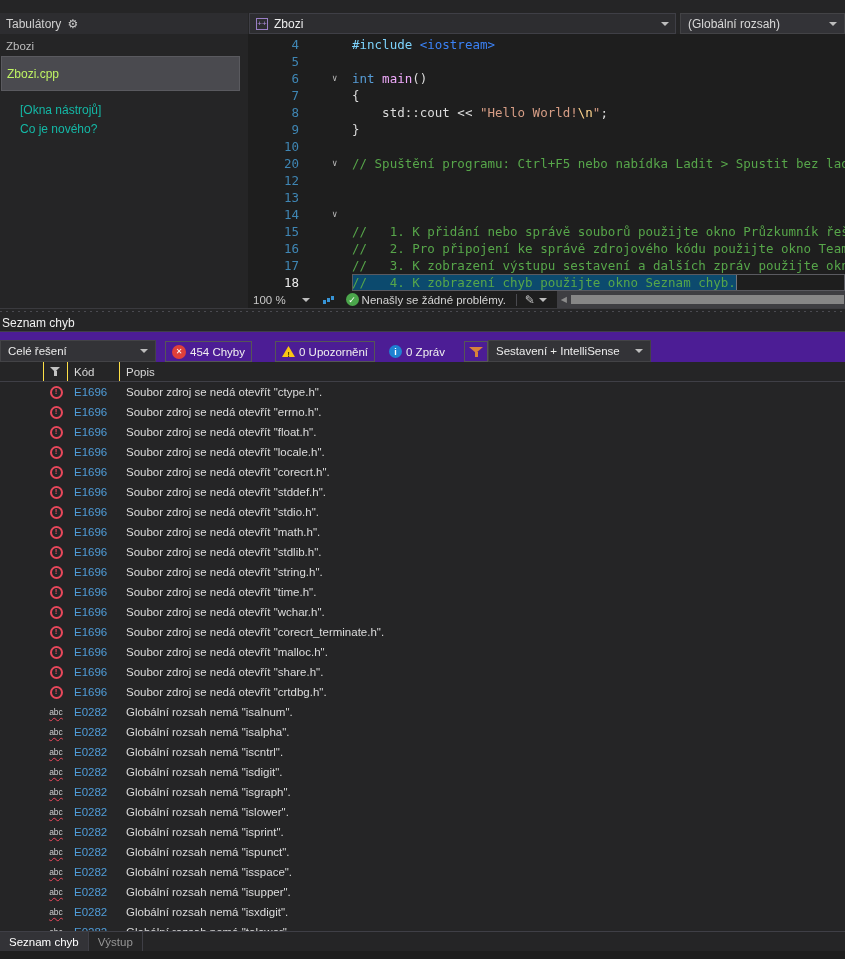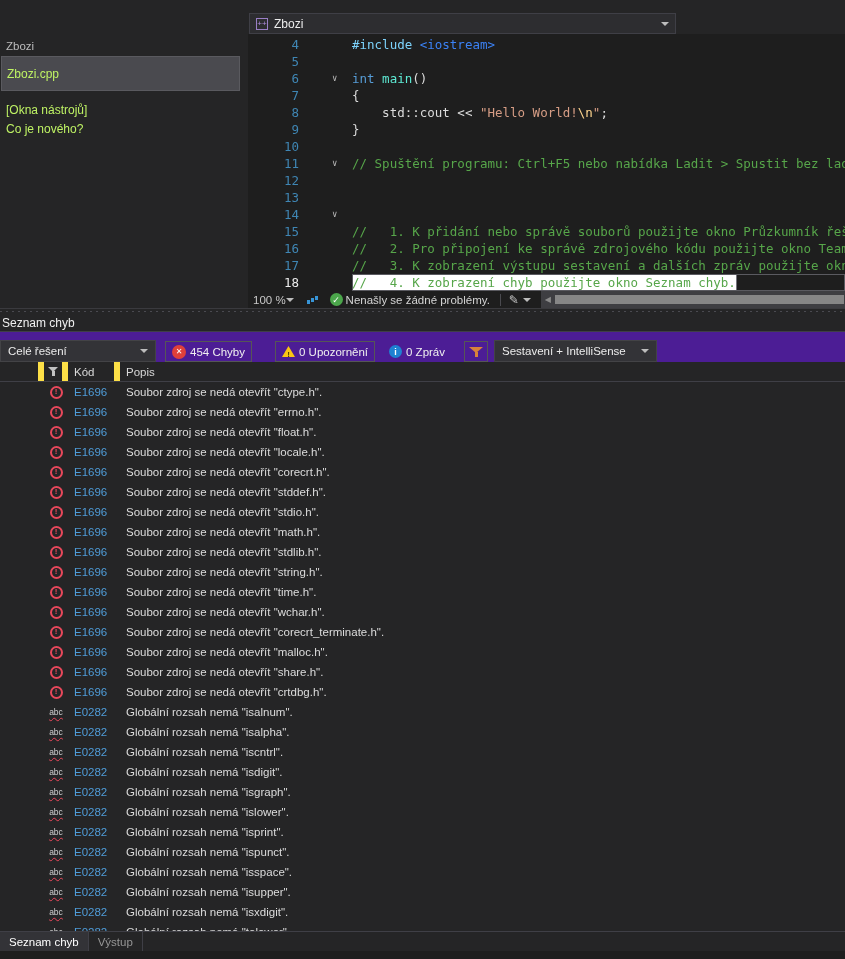--- a/index.html
+++ b/index.html
@@ -20,42 +20,42 @@
     border-right:4px solid transparent;border-top:4px solid #bdbdbd;flex:none}
   .cpp-ico{width:12px;height:12px;border:1px solid #9a7fc6;color:#b18ce0;font-size:8px;
     line-height:10px;text-align:center;flex:none}
   .cpp-ico::after{content:"++"}
 
   
   #sidebar{position:absolute;left:0;top:34px;width:248px;height:274px;background:#252526;font-size:12px}
   #sidebar-group{padding:6px 0 0 6px;color:#bdbdbd;font-size:11.5px}
   #file-row{margin:4px 8px 0 1px;height:35px;background:#4a4a4f;border:1px solid #5a5a5f;
     display:flex;align-items:center;padding:0 5px;color:#bef264;cursor:default}
-  .sb-link{display:block;margin-top:12px;padding-left:6px;color:#bef264;cursor:pointer;width:max-content}
+  .sb-link{display:block;margin-top:12px;padding-left:20px;color:#14b8a6;cursor:pointer;width:max-content}
   .sb-link + .sb-link{margin-top:5px}
 
   
   #editor{position:absolute;left:248px;top:34px;width:597px;height:257px;background:#1e1e1e;
     overflow:hidden;font-family:"DejaVu Sans Mono",monospace;font-size:12.5px;line-height:17px}
   #code-lines{position:absolute;top:2px;left:0;width:100%}
   .code-line{display:flex;height:17px;white-space:pre}
   .ln{width:57px;text-align:right;padding-right:6px;color:#3f86b4;flex:none}
   .fold{width:47px;flex:none;color:#b8b8b8;font-size:9px;line-height:17px;padding-left:27px}
   .code{flex:1;overflow:hidden;white-space:pre}
   .tk{white-space:pre}
-  .tk.pp{color:#7dd3fc}.tk.inc{color:#3b82f6}.tk.kw{color:#569cd6}.tk.fn{color:#5eead4}
+  .tk.pp{color:#7dd3fc}.tk.inc{color:#3b82f6}.tk.kw{color:#569cd6}.tk.fn{color:#f0abfc}
   .tk.pl{color:#dcdcdc}.tk.str{color:#d69d85}.tk.esc{color:#ffd68f}.tk.cm{color:#57a64a}
   .code-line.current .ln{color:#ececec}
   .code-line.current .code{outline:1px solid #5a5a60;outline-offset:-1px}
-  .code-line.current .tk{background:#ffffff;box-shadow:0 0 0 1px #75757c}
+  .code-line.current .tk{background:#0c4a6e;box-shadow:0 0 0 1px #75757c}
 
   
   #editor-status{position:absolute;left:248px;top:291px;width:597px;height:17px;background:#1e1e1e;
     display:flex;align-items:center;font-size:11.5px;color:#c8c8c8}
-  #zoom{display:flex;align-items:center;gap:0;padding-left:5px;cursor:default}
+  #zoom{display:flex;align-items:center;gap:16px;padding-left:5px;cursor:default}
   .signal-icon{position:relative;width:13px;height:11px;margin-left:13px;flex:none}
   .signal-icon::before{content:"";position:absolute;bottom:1px;left:0;width:3px;height:4px;
     background:#3794d6;box-shadow:4px -2px 0 #3794d6,8px -4px 0 #3794d6}
   .check-icon{width:13px;height:13px;border-radius:50%;background:#4ba64b;color:#fff;font-size:9px;
     display:flex;align-items:center;justify-content:center;margin-left:10px;flex:none}
   .check-icon::after{content:"✓"}
   #health-msg{margin-left:3px;white-space:nowrap;color:#d4d4d4}
   .vdiv{width:1px;height:12px;background:#4a4a4f;margin-left:10px;flex:none}
   .pen-wrap{display:flex;align-items:center;gap:4px;margin-left:8px;color:#c8c8c8}
   .pen-icon{font-size:12px;line-height:1}
@@ -78,40 +78,40 @@
   .combo{height:22px;background:#333337;border:1px solid #434346;display:flex;align-items:center;
     padding:0 7px;color:#ececec;cursor:default}
   #scope-filter{width:156px;margin-left:0}
   .tb-btn{height:21px;border:1px solid #565656;display:flex;align-items:center;gap:4px;
     padding:0 6px;color:#f0f0f0;cursor:pointer;background:transparent}
   .tb-btn.flat{border-color:transparent}
   #btn-errors{margin-left:9px}
   #btn-warnings{margin-left:23px}
   #btn-messages{margin-left:7px}
   #btn-filter{margin-left:12px;width:24px;justify-content:center;padding:0}
-  #source-filter{margin-left:6px;width:163px}
+  #source-filter{width:163px}
   .errbtn-icon{width:14px;height:14px;border-radius:50%;background:#e0403a;color:#fff;font-size:8px;
     display:flex;align-items:center;justify-content:center;flex:none}
   .errbtn-icon::after{content:"✕"}
   .warn-icon{width:13px;height:11px;background:#f9c513;clip-path:polygon(50% 0,100% 100%,0 100%);
     position:relative;flex:none}
   .warn-icon::after{content:"!";position:absolute;left:0;right:0;bottom:-2px;text-align:center;
     font-size:8px;font-weight:bold;color:#503e00}
   .info-icon{width:13px;height:13px;border-radius:50%;background:#1f81d2;color:#fff;font-size:9px;
     font-weight:bold;display:flex;align-items:center;justify-content:center;flex:none}
   .info-icon::after{content:"i"}
   .filter-icon{position:relative;width:14px;height:12px}
   .filter-icon::before{content:"";position:absolute;top:1px;left:0;border-left:7px solid transparent;
     border-right:7px solid transparent;border-top:6px solid #d9823b}
   .filter-icon::after{content:"";position:absolute;top:6px;left:5.5px;width:3px;height:5px;background:#d9823b}
 
   
   #errlist-header{position:absolute;left:0;top:362px;width:845px;height:20px;background:#252526;
     display:flex;align-items:stretch;font-size:11.5px;color:#d8d8d8;border-bottom:1px solid #3f3f46}
-  .hc{display:flex;align-items:center;border-right:6px solid #fde047}
+  .hc{display:flex;align-items:center;border-right:1px solid #fde047}
   .hc0{width:44px}
   .hc1{width:24px;justify-content:center}
   .hc2{width:52px;padding-left:6px}
   .hc3{flex:1;padding-left:6px;border-right:none}
   .funnel{position:relative;width:11px;height:10px}
   .funnel::before{content:"";position:absolute;top:0;left:0;border-left:5.5px solid transparent;
     border-right:5.5px solid transparent;border-top:5px solid #c2c2c2}
   .funnel::after{content:"";position:absolute;top:4px;left:4px;width:3px;height:5px;background:#c2c2c2}
 
   #error-rows{position:absolute;left:0;top:382px;width:845px;height:549px;overflow:hidden;
@@ -131,23 +131,31 @@
     border-top:1px solid #3f3f46;display:flex;align-items:stretch;font-size:11.5px}
   .btab{padding:0 9px;display:flex;align-items:center;color:#969696;cursor:pointer;
     border-right:1px solid #3f3f46}
   .btab.active{background:#333337;color:#ffffff}
   #bottom-strip{position:absolute;left:0;top:951px;width:845px;height:8px;background:#1e1e1e}
 </style>
 </head>
 <body>
 
 <div id="top-bar">
+  <div id="toolbox-title">
+    <span>Tabulátory</span>
+    <span class="gear">⚙</span>
+  </div>
   <div id="doc-combo">
     <span class="cpp-ico"></span>
     <span>Zbozi</span>
+    <span class="combo-arrow"></span>
+  </div>
+  <div id="scope-combo">
+    <span>(Globální rozsah)</span>
     <span class="combo-arrow"></span>
   </div>
 </div>
 
 <div id="sidebar">
   <div id="sidebar-group">Zbozi</div>
   <div id="file-row">
     <span>Zbozi.cpp</span>
   </div>
   <span class="sb-link">[Okna nástrojů]</span>
@@ -156,21 +164,21 @@
 
 <div id="editor">
   <div id="code-lines">
       <div class="code-line"><span class="ln">4</span><span class="fold"></span><span class="code"><span class="tk pp">#include </span><span class="tk inc">&lt;iostream&gt;</span></span></div>
       <div class="code-line"><span class="ln">5</span><span class="fold"></span><span class="code"></span></div>
       <div class="code-line"><span class="ln">6</span><span class="fold">∨</span><span class="code"><span class="tk kw">int</span><span class="tk pl"> </span><span class="tk fn">main</span><span class="tk pl">()</span></span></div>
       <div class="code-line"><span class="ln">7</span><span class="fold"></span><span class="code"><span class="tk pl">{</span></span></div>
       <div class="code-line"><span class="ln">8</span><span class="fold"></span><span class="code"><span class="tk pl">    std::cout &lt;&lt; </span><span class="tk str">"Hello World!</span><span class="tk esc">\n</span><span class="tk str">"</span><span class="tk pl">;</span></span></div>
       <div class="code-line"><span class="ln">9</span><span class="fold"></span><span class="code"><span class="tk pl">}</span></span></div>
       <div class="code-line"><span class="ln">10</span><span class="fold"></span><span class="code"></span></div>
-      <div class="code-line"><span class="ln">11</span><span class="fold">∨</span><span class="code"><span class="tk cm">// Spuštění programu: Ctrl+F5 nebo nabídka Ladit &gt; Spustit bez ladění</span></span></div>
+      <div class="code-line"><span class="ln">20</span><span class="fold">∨</span><span class="code"><span class="tk cm">// Spuštění programu: Ctrl+F5 nebo nabídka Ladit &gt; Spustit bez ladění</span></span></div>
       <div class="code-line"><span class="ln">12</span><span class="fold"></span></div>
       <div class="code-line"><span class="ln">13</span><span class="fold"></span><span class="code"></span></div>
       <div class="code-line"><span class="ln">14</span><span class="fold">∨</span></div>
       <div class="code-line"><span class="ln">15</span><span class="fold"></span><span class="code"><span class="tk cm">//   1. K přidání nebo správě souborů použijte okno Průzkumník řešení</span></span></div>
       <div class="code-line"><span class="ln">16</span><span class="fold"></span><span class="code"><span class="tk cm">//   2. Pro připojení ke správě zdrojového kódu použijte okno Team Explorer</span></span></div>
       <div class="code-line"><span class="ln">17</span><span class="fold"></span><span class="code"><span class="tk cm">//   3. K zobrazení výstupu sestavení a dalších zpráv použijte okno Výstup</span></span></div>
       <div class="code-line current"><span class="ln">18</span><span class="fold"></span><span class="code"><span class="tk cm">//   4. K zobrazení chyb použijte okno Seznam chyb.</span></span></div>
     </div>
 </div>
 

